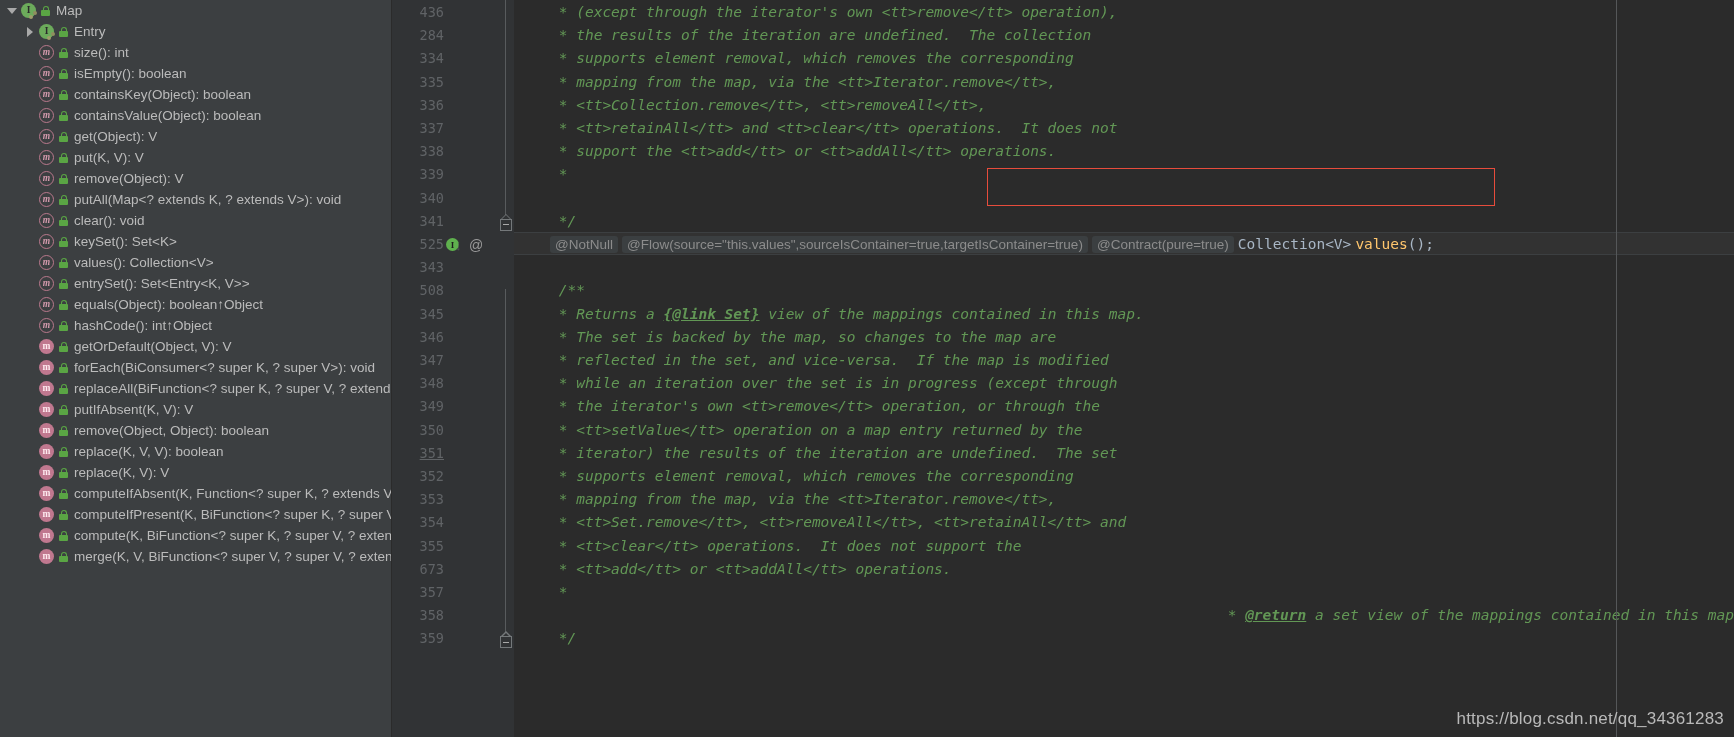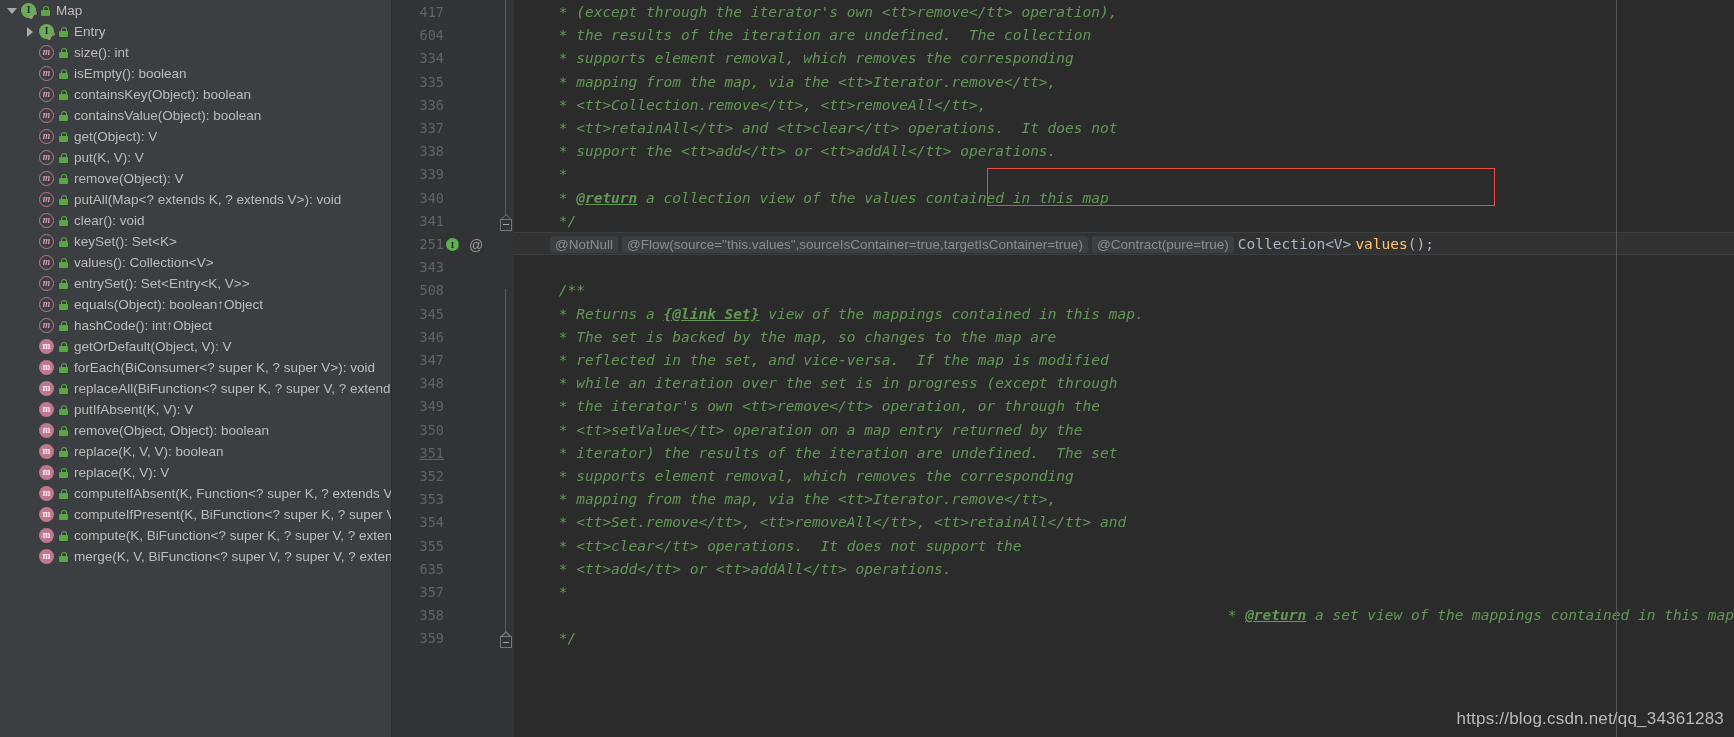--- a/index.html
+++ b/index.html
@@ -612,69 +612,68 @@
           </span>
           <span class="tree-label">merge(K, V, BiFunction&lt;? super V, ? super V, ? extends V&gt;): V</span>
         </div>
       </div>
   </div>
 
   <div id="editor">
     <div id="gutter"></div>
     <div id="fold-strip"></div>
     <div id="gutter-content">
-        <div class="lnum" style="top: 1px;">417</div>
-        <div class="lnum" style="top: 24.2px;">604</div>
+        <div class="lnum" style="top: 1px;">436</div>
+        <div class="lnum" style="top: 24.2px;">284</div>
         <div class="lnum" style="top: 47px; text-align: right;">334</div>
         <div class="lnum" style="top: 70.6px;">335</div>
         <div class="lnum" style="top: 93.8px;">336</div>
         <div class="lnum" style="top: 117px;">337</div>
         <div class="lnum" style="top: 140.2px;">338</div>
         <div class="lnum" style="top: 163.4px;">339</div>
         <div class="lnum" style="top: 186.6px;">340</div>
         <div class="lnum" style="top: 209.8px;">341</div>
-        <div class="lnum" style="top: 233px;">251</div>
+        <div class="lnum" style="top: 233px;">525</div>
         <div class="gutter-icons" style="top: 233px;">
           <span class="impl-icon">I<span class="impl-arrow">↓</span></span>
           <span class="at-icon">@</span>
         </div>
         <div class="lnum" style="top: 256.2px;">343</div>
         <div class="lnum" style="top: 279.4px;">508</div>
         <div class="lnum" style="top: 302.6px;">345</div>
         <div class="lnum" style="top: 325.8px;">346</div>
         <div class="lnum" style="top: 349px;">347</div>
         <div class="lnum" style="top: 372.2px;">348</div>
         <div class="lnum" style="top: 395.4px;">349</div>
         <div class="lnum" style="top: 418.6px;">350</div>
         <div class="lnum" style="top: 441.8px; text-decoration: underline;">351</div>
         <div class="lnum" style="top: 465px;">352</div>
         <div class="lnum" style="top: 488.2px;">353</div>
         <div class="lnum" style="top: 511.4px;">354</div>
         <div class="lnum" style="top: 534.6px;">355</div>
-        <div class="lnum" style="top: 557.8px;">635</div>
+        <div class="lnum" style="top: 557.8px;">673</div>
         <div class="lnum" style="top: 581px;">357</div>
         <div class="lnum" style="top: 604.2px;">358</div>
         <div class="lnum" style="top: 627.4px;">359</div>
         <div class="fold-line" style="top: 0px; height: 215.8px;"></div>
         <div class="fold-cap" style="top: 213.8px;"></div>
         <div class="fold-box" style="top: 218.8px;"></div>
         <div class="fold-line" style="top: 289.4px; height: 346px;"></div>
         <div class="fold-cap" style="top: 631.4px;"></div>
         <div class="fold-box" style="top: 636.4px;"></div>
       </div>
     <div id="code">
         <div class="code-line" style="top: 1px;"><span class="jdoc"> * (except through the iterator's own &lt;tt&gt;remove&lt;/tt&gt; operation),</span></div>
         <div class="code-line" style="top: 24.2px;"><span class="jdoc"> * the results of the iteration are undefined.  The collection</span></div>
         <div class="code-line" style="top: 47.4px;"><span class="jdoc"> * supports element removal, which removes the corresponding</span></div>
         <div class="code-line" style="top: 70.6px;"><span class="jdoc"> * mapping from the map, via the &lt;tt&gt;Iterator.remove&lt;/tt&gt;,</span></div>
         <div class="code-line" style="top: 93.8px;"><span class="jdoc"> * &lt;tt&gt;Collection.remove&lt;/tt&gt;, &lt;tt&gt;removeAll&lt;/tt&gt;,</span></div>
         <div class="code-line" style="top: 117px;"><span class="jdoc"> * &lt;tt&gt;retainAll&lt;/tt&gt; and &lt;tt&gt;clear&lt;/tt&gt; operations.  It does not</span></div>
         <div class="code-line" style="top: 140.2px;"><span class="jdoc"> * support the &lt;tt&gt;add&lt;/tt&gt; or &lt;tt&gt;addAll&lt;/tt&gt; operations.</span></div>
         <div class="code-line" style="top: 163.4px;"><span class="jdoc"> *</span></div>
-        <div class="code-line" style="top: 186.6px;"><span class="jdoc"> * </span><span class="jdoc-tag">@return</span><span class="jdoc"> a collection view of the values contained in this map</span></div>
         <div class="code-line" style="top: 209.8px;"><span class="jdoc"> */</span></div>
         <div class="caret-line" style="top: 232px;"></div>
         <div class="sig-line" style="top: 233px;"><span class="inlay">@NotNull</span> <span class="inlay">@Flow(source="this.values",sourceIsContainer=true,targetIsContainer=true)</span> <span class="inlay">@Contract(pure=true)</span> <span class="code-type">Collection&lt;V&gt;</span> <span class="code-method">values</span><span class="code-punct">();</span></div>
         <div class="code-line" style="top: 256.2px;"><span class="jdoc"></span></div>
         <div class="code-line" style="top: 279.4px;"><span class="jdoc"> /**</span></div>
         <div class="code-line" style="top: 302.6px;"><span class="jdoc"> * Returns a </span><span class="jdoc-link">{@link</span><span class="jdoc-link"> Set}</span><span class="jdoc"> view of the mappings contained in this map.</span></div>
         <div class="code-line" style="top: 325.8px;"><span class="jdoc"> * The set is backed by the map, so changes to the map are</span></div>
         <div class="code-line" style="top: 349px;"><span class="jdoc"> * reflected in the set, and vice-versa.  If the map is modified</span></div>
         <div class="code-line" style="top: 372.2px;"><span class="jdoc"> * while an iteration over the set is in progress (except through</span></div>
         <div class="code-line" style="top: 395.4px;"><span class="jdoc"> * the iterator's own &lt;tt&gt;remove&lt;/tt&gt; operation, or through the</span></div>

